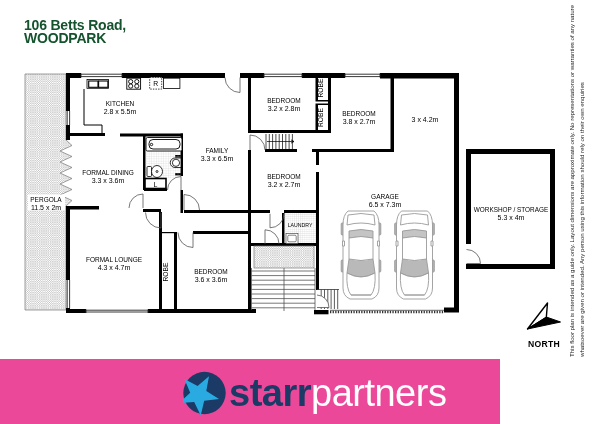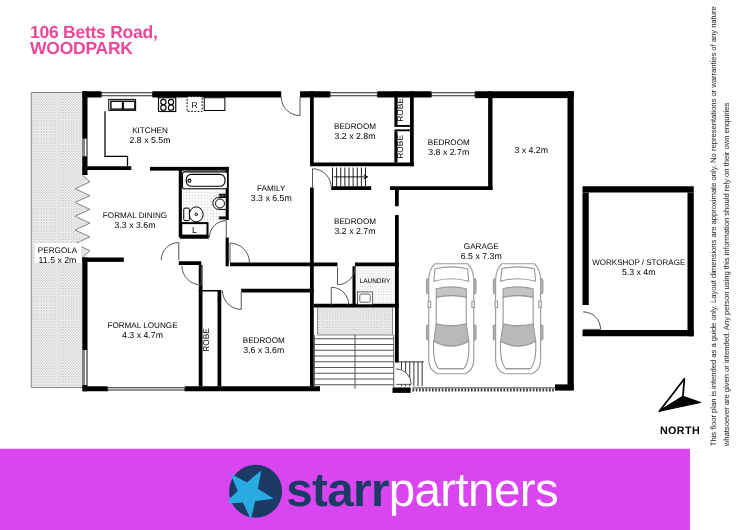--- a/index.html
+++ b/index.html
@@ -1,21 +1,21 @@
 <!DOCTYPE html>
 <html><head>
 <meta charset="utf-8">
 <style>
 html,body{margin:0;padding:0;background:#fff;}
 body{width:600px;height:424px;font-family:"Liberation Sans",sans-serif;overflow:hidden;}
 #page{position:relative;width:600px;height:424px;background:#fff;}
-#title{position:absolute;left:24px;top:18.5px;font-size:14px;font-weight:bold;color:#ec4899;line-height:13.8px;letter-spacing:-0.2px;}
+#title{position:absolute;left:24px;top:18.5px;font-size:14px;font-weight:bold;color:#14532d;line-height:13.8px;letter-spacing:-0.2px;}
 #plansvg{position:absolute;left:0;top:0;}
 #disc{position:absolute;left:567px;top:357px;width:352px;font-size:6.2px;letter-spacing:-0.05px;line-height:10px;color:#222;transform:rotate(-90deg);transform-origin:0 0;white-space:nowrap;}
-#footer{position:absolute;left:0;top:358.5px;width:552px;height:65.5px;background:#d946ef;}
+#footer{position:absolute;left:0;top:358.5px;width:500px;height:65.5px;background:#ec4899;}
 #logo{position:absolute;left:183px;top:10px;height:48px;white-space:nowrap;}
 #logo .st{font-size:38px;font-weight:bold;color:#1b3a66;letter-spacing:-0.5px;vertical-align:top;line-height:48px;}
 #logo .pt{font-size:38px;font-weight:normal;color:#fff;letter-spacing:-0.5px;vertical-align:top;line-height:48px;}
 </style>
 </head>
 <body>
 <div id="page">
 
 <div id="title">106 Betts Road,<br>WOODPARK</div>
 

